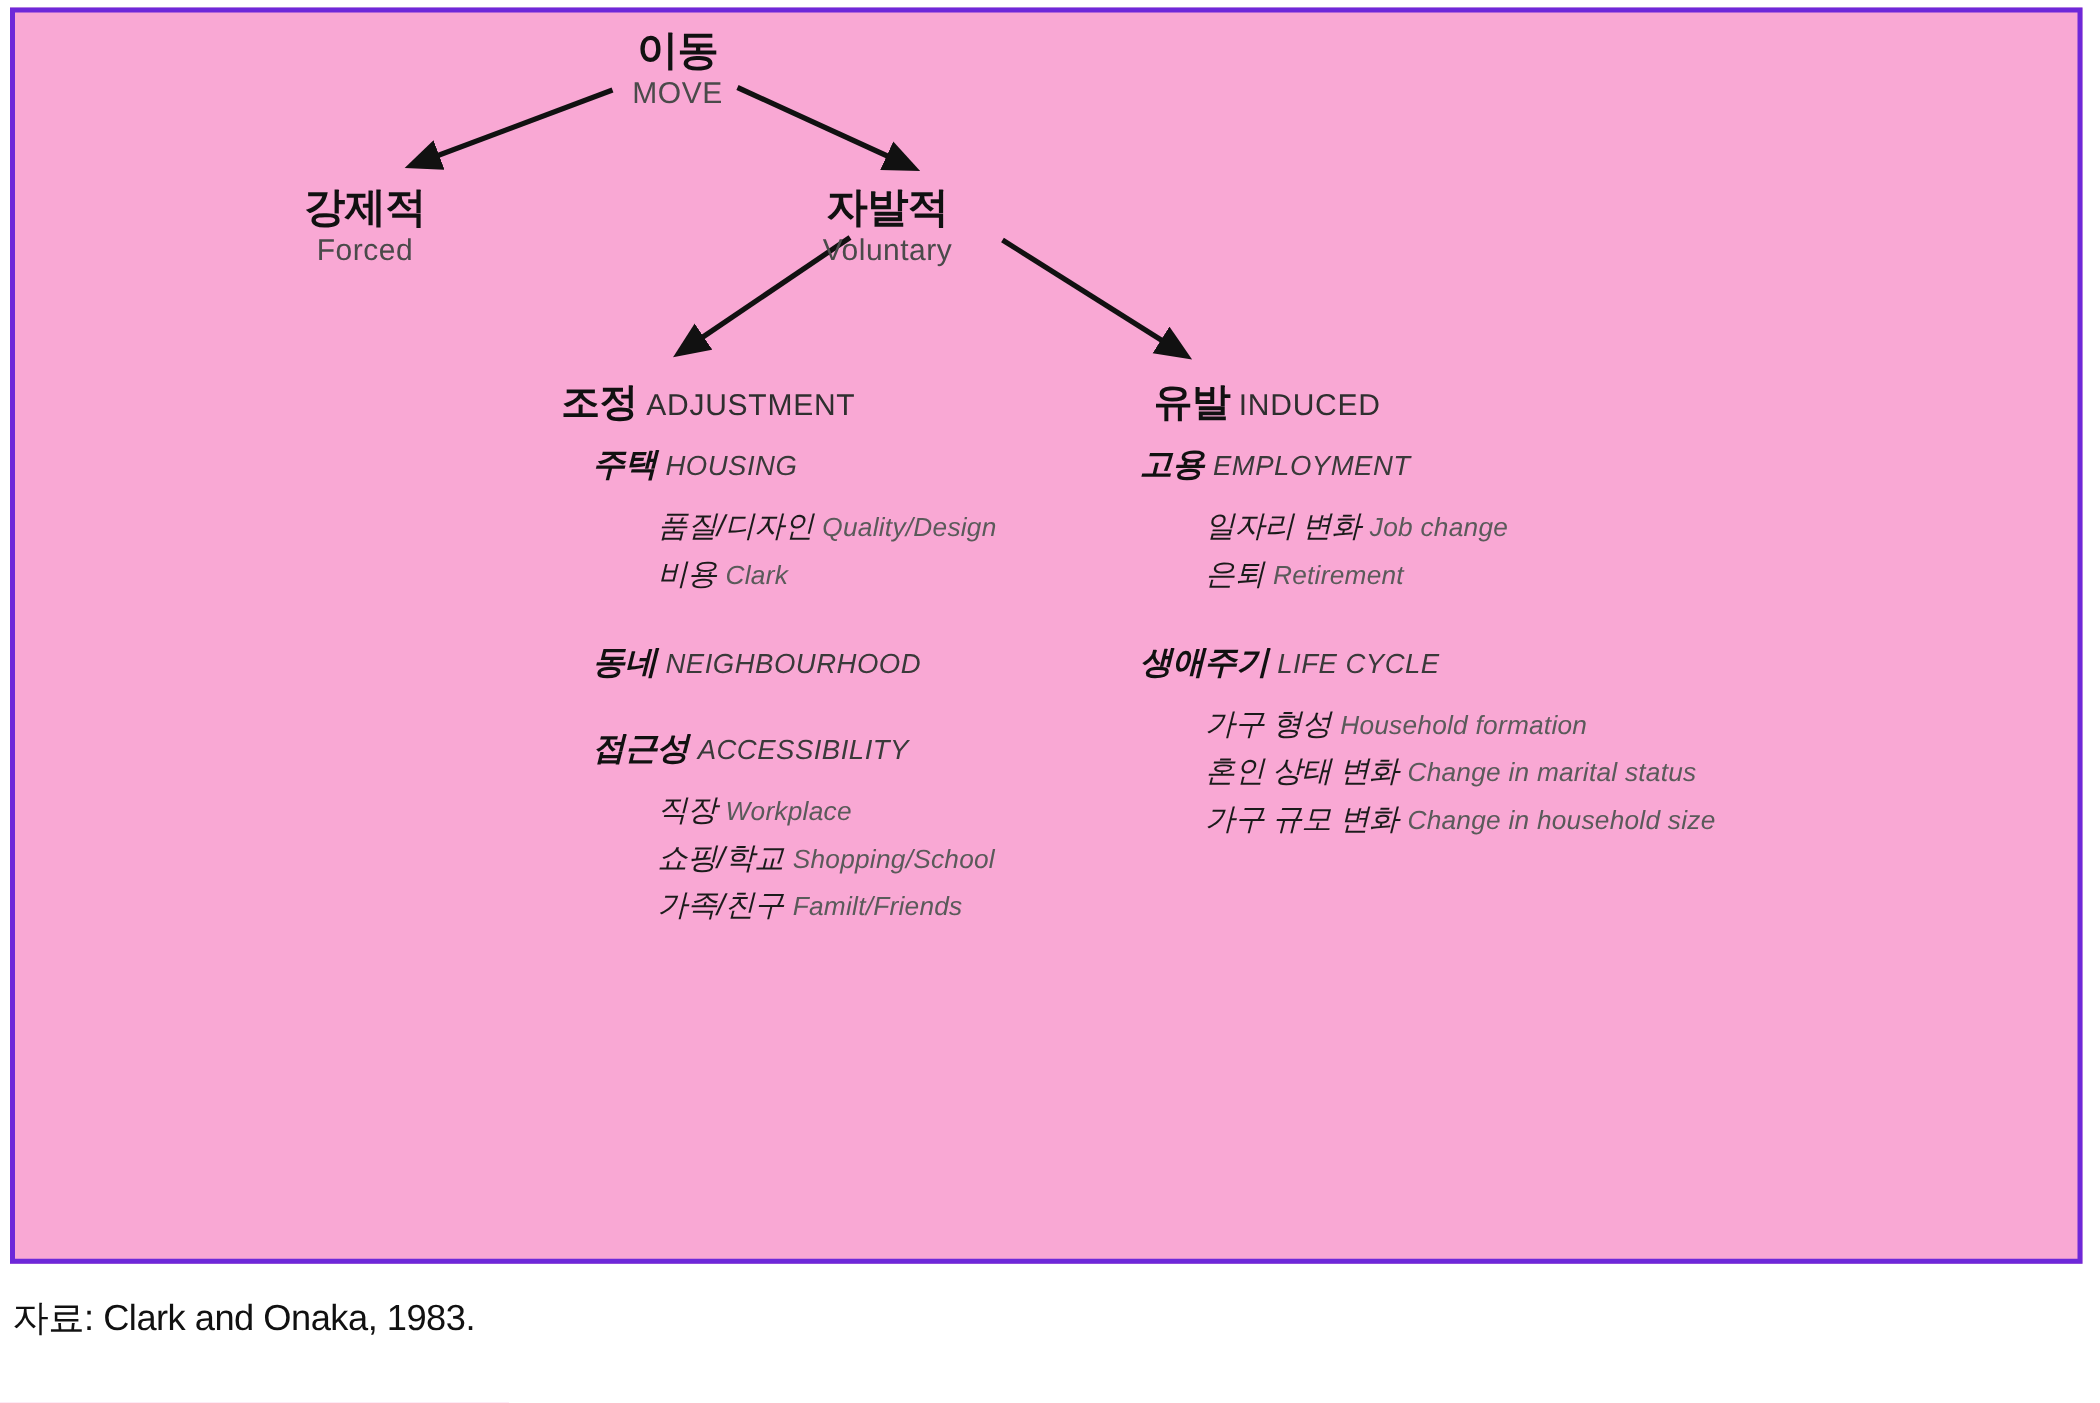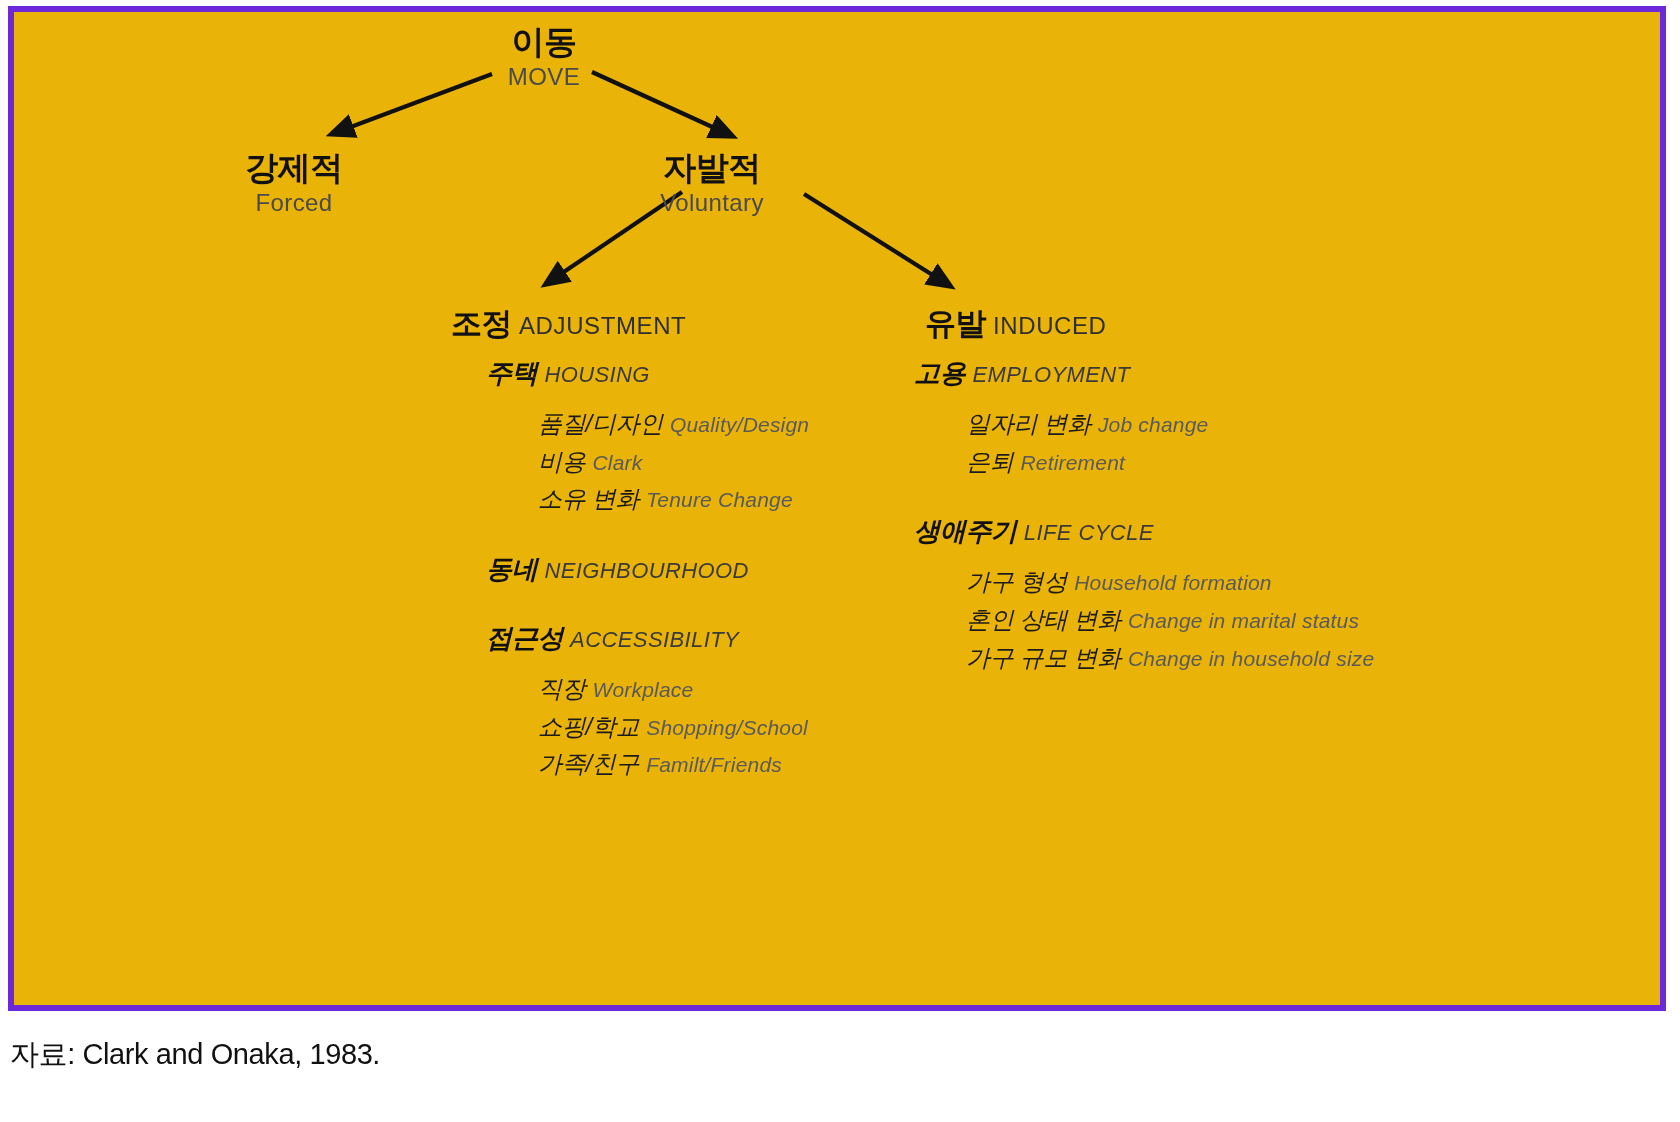--- a/index.html
+++ b/index.html
@@ -16,23 +16,23 @@
     position: relative;
   }
 
   
   #figure-frame {
     position: absolute;
     left: 8px;
     top: 6px;
     width: 1658px;
     height: 1005px;
-    border: 6px solid #6d28d9;
+    border: 4px solid #6d28d9;
     box-sizing: border-box;
-    background: #eab308;
+    background: #f9a8d4;
   }
 
   #diagram-canvas {
     position: absolute;
     left: 0; top: 0;
     width: 100%;
     height: 100%;
   }
 
   #arrow-layer {
@@ -86,21 +86,21 @@
   }
 
   #cat-adjustment { left: 437px; top: 291px; }
   #cat-induced    { left: 880px; top: 291px; margin-left: 31px; }
 
   
   .column {
     position: absolute;
     top: 344px;
   }
-  #column-left  { left: 472px; width: 420px; }
+  #column-left  { left: 462px; width: 420px; }
   #column-right { left: 900px; width: 470px; }
 
   .group { margin-bottom: 34px; }
   .group:last-child { margin-bottom: 0; }
 
   .group-head {
     white-space: nowrap;
     margin-bottom: 14px;
   }
   .group-head .ko {
@@ -195,23 +195,20 @@
         <div class="group-head">
           <span class="ko">주택</span><span class="en">HOUSING</span>
         </div>
         <ul class="items">
           <li class="item">
             <span class="ko">품질/디자인</span><span class="en">Quality/Design</span>
           </li>
           <li class="item">
             <span class="ko">비용</span><span class="en">Clark</span>
           </li>
-          <li class="item">
-            <span class="ko">소유 변화</span><span class="en">Tenure Change</span>
-          </li>
         </ul>
       </div>
 
       <div class="group">
         <div class="group-head">
           <span class="ko">동네</span><span class="en">NEIGHBOURHOOD</span>
         </div>
       </div>
 
       <div class="group">

